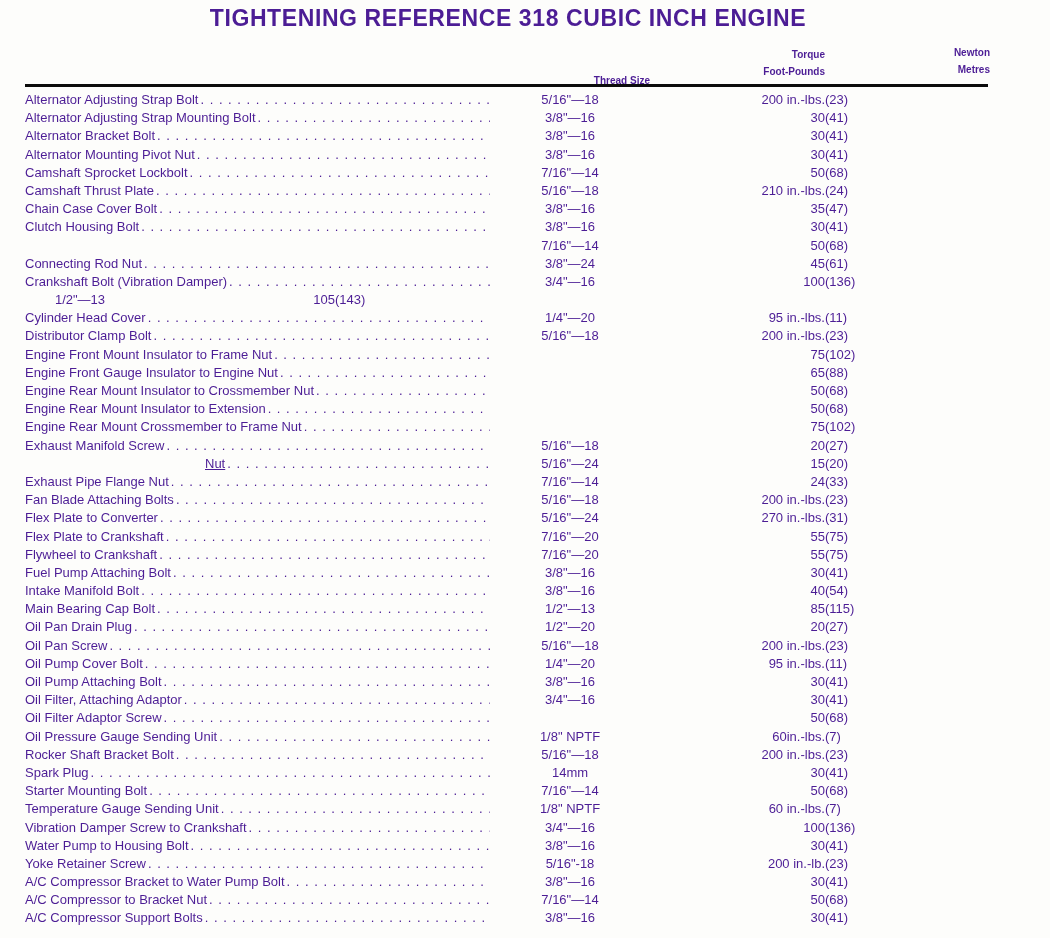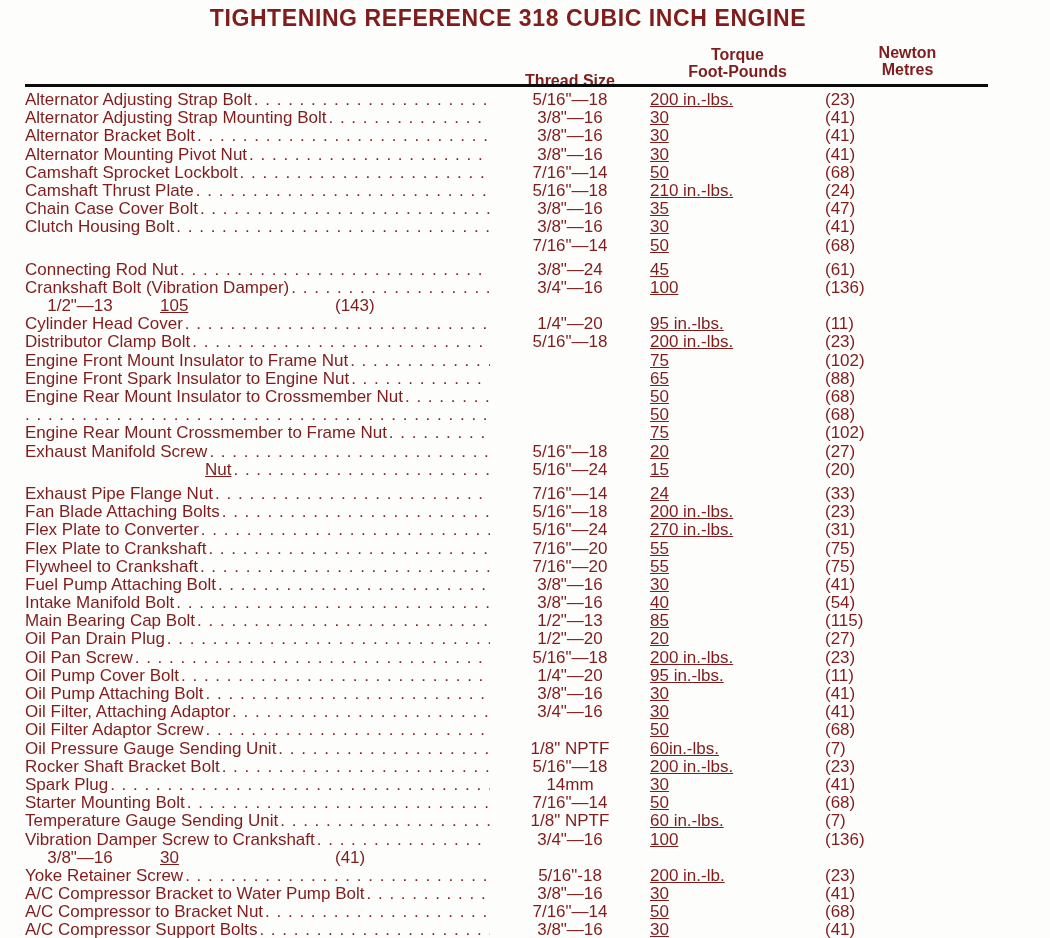--- a/index.html
+++ b/index.html
@@ -5,39 +5,39 @@
   html, body { margin: 0; padding: 0; }
   body {
     background: #f6f6f4;
     font-family: "Liberation Sans", sans-serif;
   }
   .page {
     position: relative;
     width: 1050px;
     height: 938px;
     background: #fdfdfb;
-    color: #7f1d1d;
+    color: #4c1d95;
     overflow: hidden;
   }
   .title {
     position: absolute;
     top: 5px;
     left: 0;
     width: 1016px;
     text-align: center;
     font-size: 23px;
     font-weight: bold;
     letter-spacing: 0.6px;
     white-space: nowrap;
   }
   .col-head {
     position: absolute;
-    font-size: 16px;
+    font-size: 10px;
     font-weight: bold;
-    text-align: center;
+    text-align: right;
     line-height: 17px;
   }
   .col-head-thread { top: 72px; left: 490px; width: 160px; }
   .col-head-torque { top: 46px; left: 650px; width: 175px; }
   .col-head-newton { top: 44px; left: 825px; width: 165px; }
   .col-head span { display: block; }
   .rule {
     position: absolute;
     top: 84px;
     left: 25px;
@@ -48,45 +48,45 @@
   .rows {
     position: absolute;
     top: 91px;
     left: 0;
     width: 1050px;
   }
   .row {
     display: flex;
     align-items: baseline;
     height: 18.2px;
-    font-size: 17px;
+    font-size: 13px;
     line-height: 18.2px;
     white-space: nowrap;
   }
-  .row.gap { margin-top: 6px; }
+  .row.gap { }
   .cell-name {
     width: 465px;
     margin-left: 25px;
     display: flex;
     align-items: baseline;
     overflow: hidden;
   }
   .cell-name.indent .name { padding-left: 180px; text-decoration: underline; }
   .name { flex: 0 0 auto; padding-right: 2px; }
   .leader {
     flex: 1 1 auto;
     overflow: hidden;
     padding-right: 6px;
   }
   .leader::after {
     content: ". . . . . . . . . . . . . . . . . . . . . . . . . . . . . . . . . . . . . . . . . . . . . . . . . . . . . . . . . . . .";
     letter-spacing: 1px;
   }
   .cell-thread  { width: 160px; text-align: center; }
-  .cell-torque  { width: 175px; text-align: left; text-decoration: underline; }
+  .cell-torque  { width: 175px; text-align: right; }
   .cell-newton  { width: 165px; text-align: left; }
 </style>
 </head>
 <body>
 
 <div class="page">
   <div class="title">TIGHTENING REFERENCE 318 CUBIC INCH ENGINE</div>
 
   <div class="col-head col-head-thread">
     <span>Thread Size</span>
@@ -228,38 +228,39 @@
         <span class="cell-name">
           <span class="name">Engine Front Mount Insulator to Frame Nut</span>
           <span class="leader"></span>
         </span>
         <span class="cell-thread"></span>
         <span class="cell-torque">75</span>
         <span class="cell-newton">(102)</span>
       </div>
       <div class="row">
         <span class="cell-name">
-          <span class="name">Engine Front Spark Insulator to Engine Nut</span>
+          <span class="name">Engine Front Gauge Insulator to Engine Nut</span>
           <span class="leader"></span>
         </span>
         <span class="cell-thread"></span>
         <span class="cell-torque">65</span>
         <span class="cell-newton">(88)</span>
       </div>
       <div class="row">
         <span class="cell-name">
           <span class="name">Engine Rear Mount Insulator to Crossmember Nut</span>
           <span class="leader"></span>
         </span>
         <span class="cell-thread"></span>
         <span class="cell-torque">50</span>
         <span class="cell-newton">(68)</span>
       </div>
       <div class="row">
         <span class="cell-name">
+          <span class="name">Engine Rear Mount Insulator to Extension</span>
           <span class="leader"></span>
         </span>
         <span class="cell-thread"></span>
         <span class="cell-torque">50</span>
         <span class="cell-newton">(68)</span>
       </div>
       <div class="row">
         <span class="cell-name">
           <span class="name">Engine Rear Mount Crossmember to Frame Nut</span>
           <span class="leader"></span>
@@ -460,20 +461,24 @@
       <div class="row">
         <span class="cell-name">
           <span class="name">Vibration Damper Screw to Crankshaft</span>
           <span class="leader"></span>
         </span>
         <span class="cell-thread">3/4"—16</span>
         <span class="cell-torque">100</span>
         <span class="cell-newton">(136)</span>
       </div>
       <div class="row">
+        <span class="cell-name">
+          <span class="name">Water Pump to Housing Bolt</span>
+          <span class="leader"></span>
+        </span>
         <span class="cell-thread">3/8"—16</span>
         <span class="cell-torque">30</span>
         <span class="cell-newton">(41)</span>
       </div>
       <div class="row">
         <span class="cell-name">
           <span class="name">Yoke Retainer Screw</span>
           <span class="leader"></span>
         </span>
         <span class="cell-thread">5/16"-18</span>

